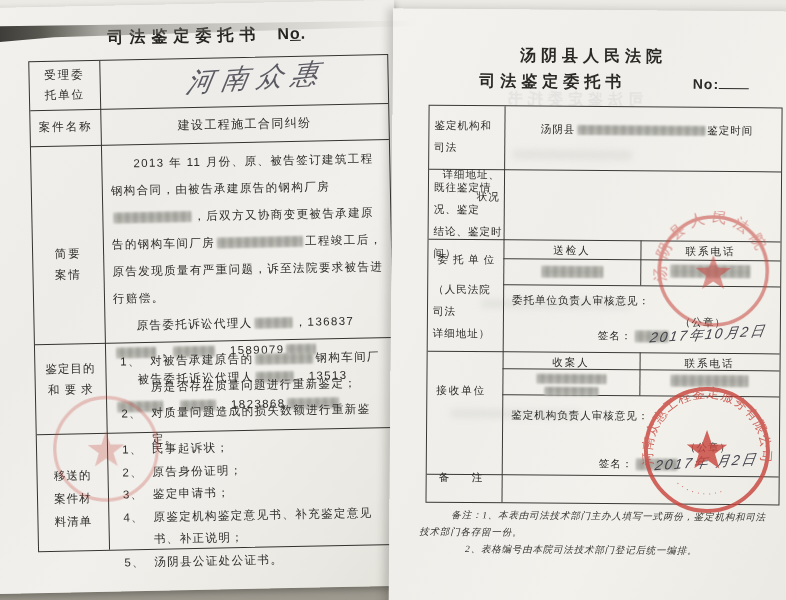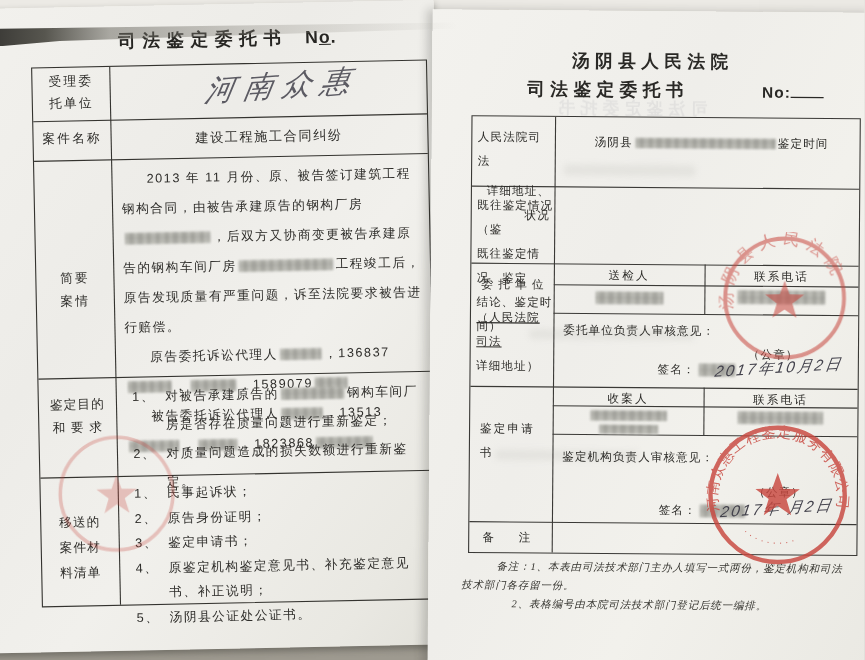--- a/index.html
+++ b/index.html
@@ -179,58 +179,57 @@
       <div class="rh3"></div>
       <div class="rh4"></div>
       <div class="sub1a"></div>
       <div class="sub1b"></div>
       <div class="sub2a"></div>
       <div class="sub2b"></div>
       <div class="vsub1"></div>
       <div class="vsub2"></div>
 
       <div class="rlbl" style="left:5px;top:8px;width:66px;">
-        <div>人民法院司法</div>
+        <div>鉴定机构和司法</div>
         <div style="margin-top:5px;text-align:right;">详细地址、状况</div>
       </div>
       <div class="rtxt" style="left:90px;top:16px;width:255px;text-align:center;white-space:nowrap;">
         <span>汤阴县</span><span class="redact" style="width:128px;height:10px;"></span><span>鉴定时间</span>
       </div>
 
       <div class="rlbl" style="left:5px;top:70px;width:70px;">
-        <div>既往鉴定情况（鉴</div>
         <div>既往鉴定情况、鉴定</div>
         <div>结论、鉴定时间）</div>
       </div>
 
       <div class="rlbl" style="left:5px;top:142px;width:66px;text-align:center;">
         <div>委 托 单 位</div>
-        <div style="margin-top:8px;text-align:left;text-decoration:underline;">（人民法院司法</div>
+        <div style="margin-top:8px;text-align:left;">（人民法院司法</div>
         <div style="text-align:left;">详细地址）</div>
       </div>
       <div class="cellc" style="left:75px;top:137px;width:137px;">送检人</div>
       <div class="cellc" style="left:212px;top:137px;width:140px;">联系电话</div>
       <div class="cellc" style="left:75px;top:158px;width:137px;"><span class="redact" style="width:62px;height:12px;"></span></div>
       <div class="cellc" style="left:212px;top:156px;width:140px;"><span class="redact" style="width:80px;height:13px;"></span></div>
       <div class="rtxt" style="left:84px;top:187px;">委托单位负责人审核意见：</div>
       <div class="rtxt" style="left:252px;top:208px;">（公章）</div>
       <div class="rtxt" style="left:170px;top:222px;"><span>签名：</span><span class="redact" style="width:34px;height:12px;"></span></div>
       <div class="hw hw-date" style="position:absolute;left:222px;top:218px;">2017年10月2日</div>
 
-      <div class="rlbl" style="left:9px;top:273px;width:62px;letter-spacing:2px;">鉴定申请书</div>
+      <div class="rlbl" style="left:9px;top:273px;width:62px;letter-spacing:2px;">接收单位</div>
       <div class="cellc" style="left:75px;top:249px;width:137px;">收案人</div>
       <div class="cellc" style="left:212px;top:249px;width:140px;">联系电话</div>
       <div class="cellc" style="left:75px;top:265px;width:137px;"><span class="redact" style="width:70px;height:10px;"></span><br><span class="redact" style="width:54px;height:9px;margin-top:1px;"></span></div>
       <div class="cellc" style="left:212px;top:266px;width:140px;"><span class="redact" style="width:78px;height:12px;"></span></div>
       <div class="rtxt" style="left:84px;top:302px;">鉴定机构负责人审核意见：</div>
       <div class="rtxt" style="left:258px;top:333px;">（公章）</div>
       <div class="rtxt" style="left:172px;top:350px;"><span>签名：</span><span class="redact" style="width:42px;height:12px;"></span></div>
       <div class="hw hw-date" style="position:absolute;left:228px;top:346px;">2017年  月2日</div>
 
-      <div class="rlbl" style="left:12px;top:372px;width:60px;letter-spacing:6px;">备　注</div>
+      <div class="rlbl" style="left:12px;top:360px;width:60px;letter-spacing:6px;">备　注</div>
     </div>
 
     <div class="footnote" style="left:62px;top:500px;width:320px;">备注：1、本表由司法技术部门主办人填写一式两份，鉴定机构和司法</div>
     <div class="footnote" style="left:30px;top:517px;width:320px;">技术部门各存留一份。</div>
     <div class="footnote" style="left:76px;top:534px;width:320px;">2、表格编号由本院司法技术部门登记后统一编排。</div>
 
     <div class="seal" style="left:262px;top:200px;opacity:.55;filter:blur(.4px);">
       <svg width="120" height="120" viewBox="0 0 120 120">
         <circle cx="60" cy="60" r="54" fill="none" stroke="#c8473f" stroke-width="3.6"></circle>
         <path id="arcA" d="M 15 76 A 48 48 0 1 1 105 76" fill="none"></path>

